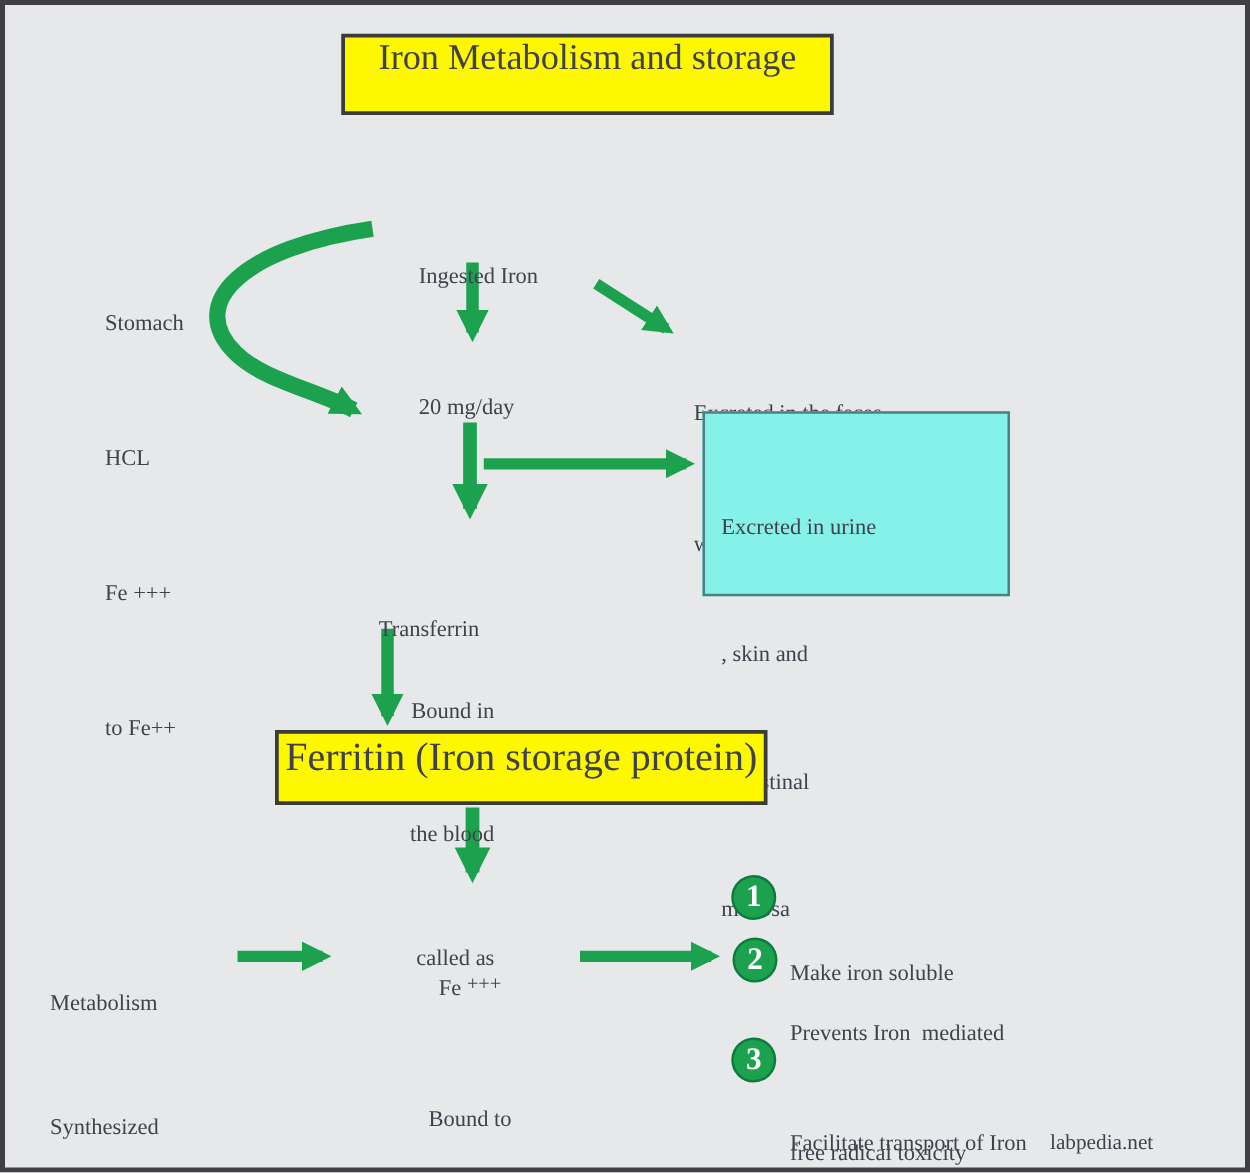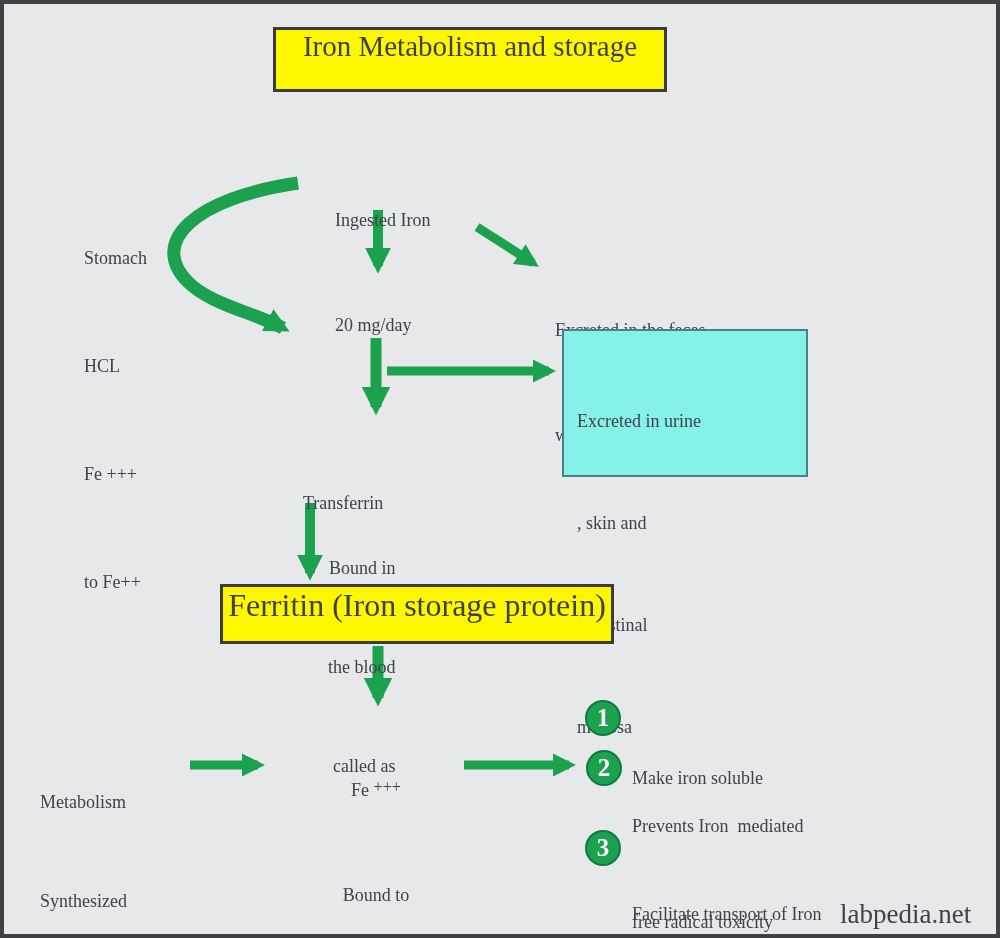--- a/index.html
+++ b/index.html
@@ -21,21 +21,21 @@
   sup.sup2{font-size:0.9em;vertical-align:0.25em;line-height:0;}
   .numcircle{
     width:36px;height:36px;border-radius:50%;
     background:var(--arrow-green,#1ca24f);
     border:2px solid #0d7b3e;color:#ffffff;
     font-size:25px;font-weight:bold;
     display:flex;align-items:center;justify-content:center;
     box-sizing:border-box;
   }
   .funcrow{display:flex;align-items:flex-start;}
-  .watermark{font-size:27px;line-height:24px;}
+  .watermark{font-size:17px;line-height:24px;}
   svg.arrows{pointer-events:none;}
   .arrowline{fill:none;stroke:var(--arrow-green,#1ca24f);}
 </style>
 </head>
 <body>
 
 <div class="frame">
 
   <svg class="arrows abs" style="left:0;top:0" width="1000" height="938" viewBox="0 0 1000 938">
     <defs>

